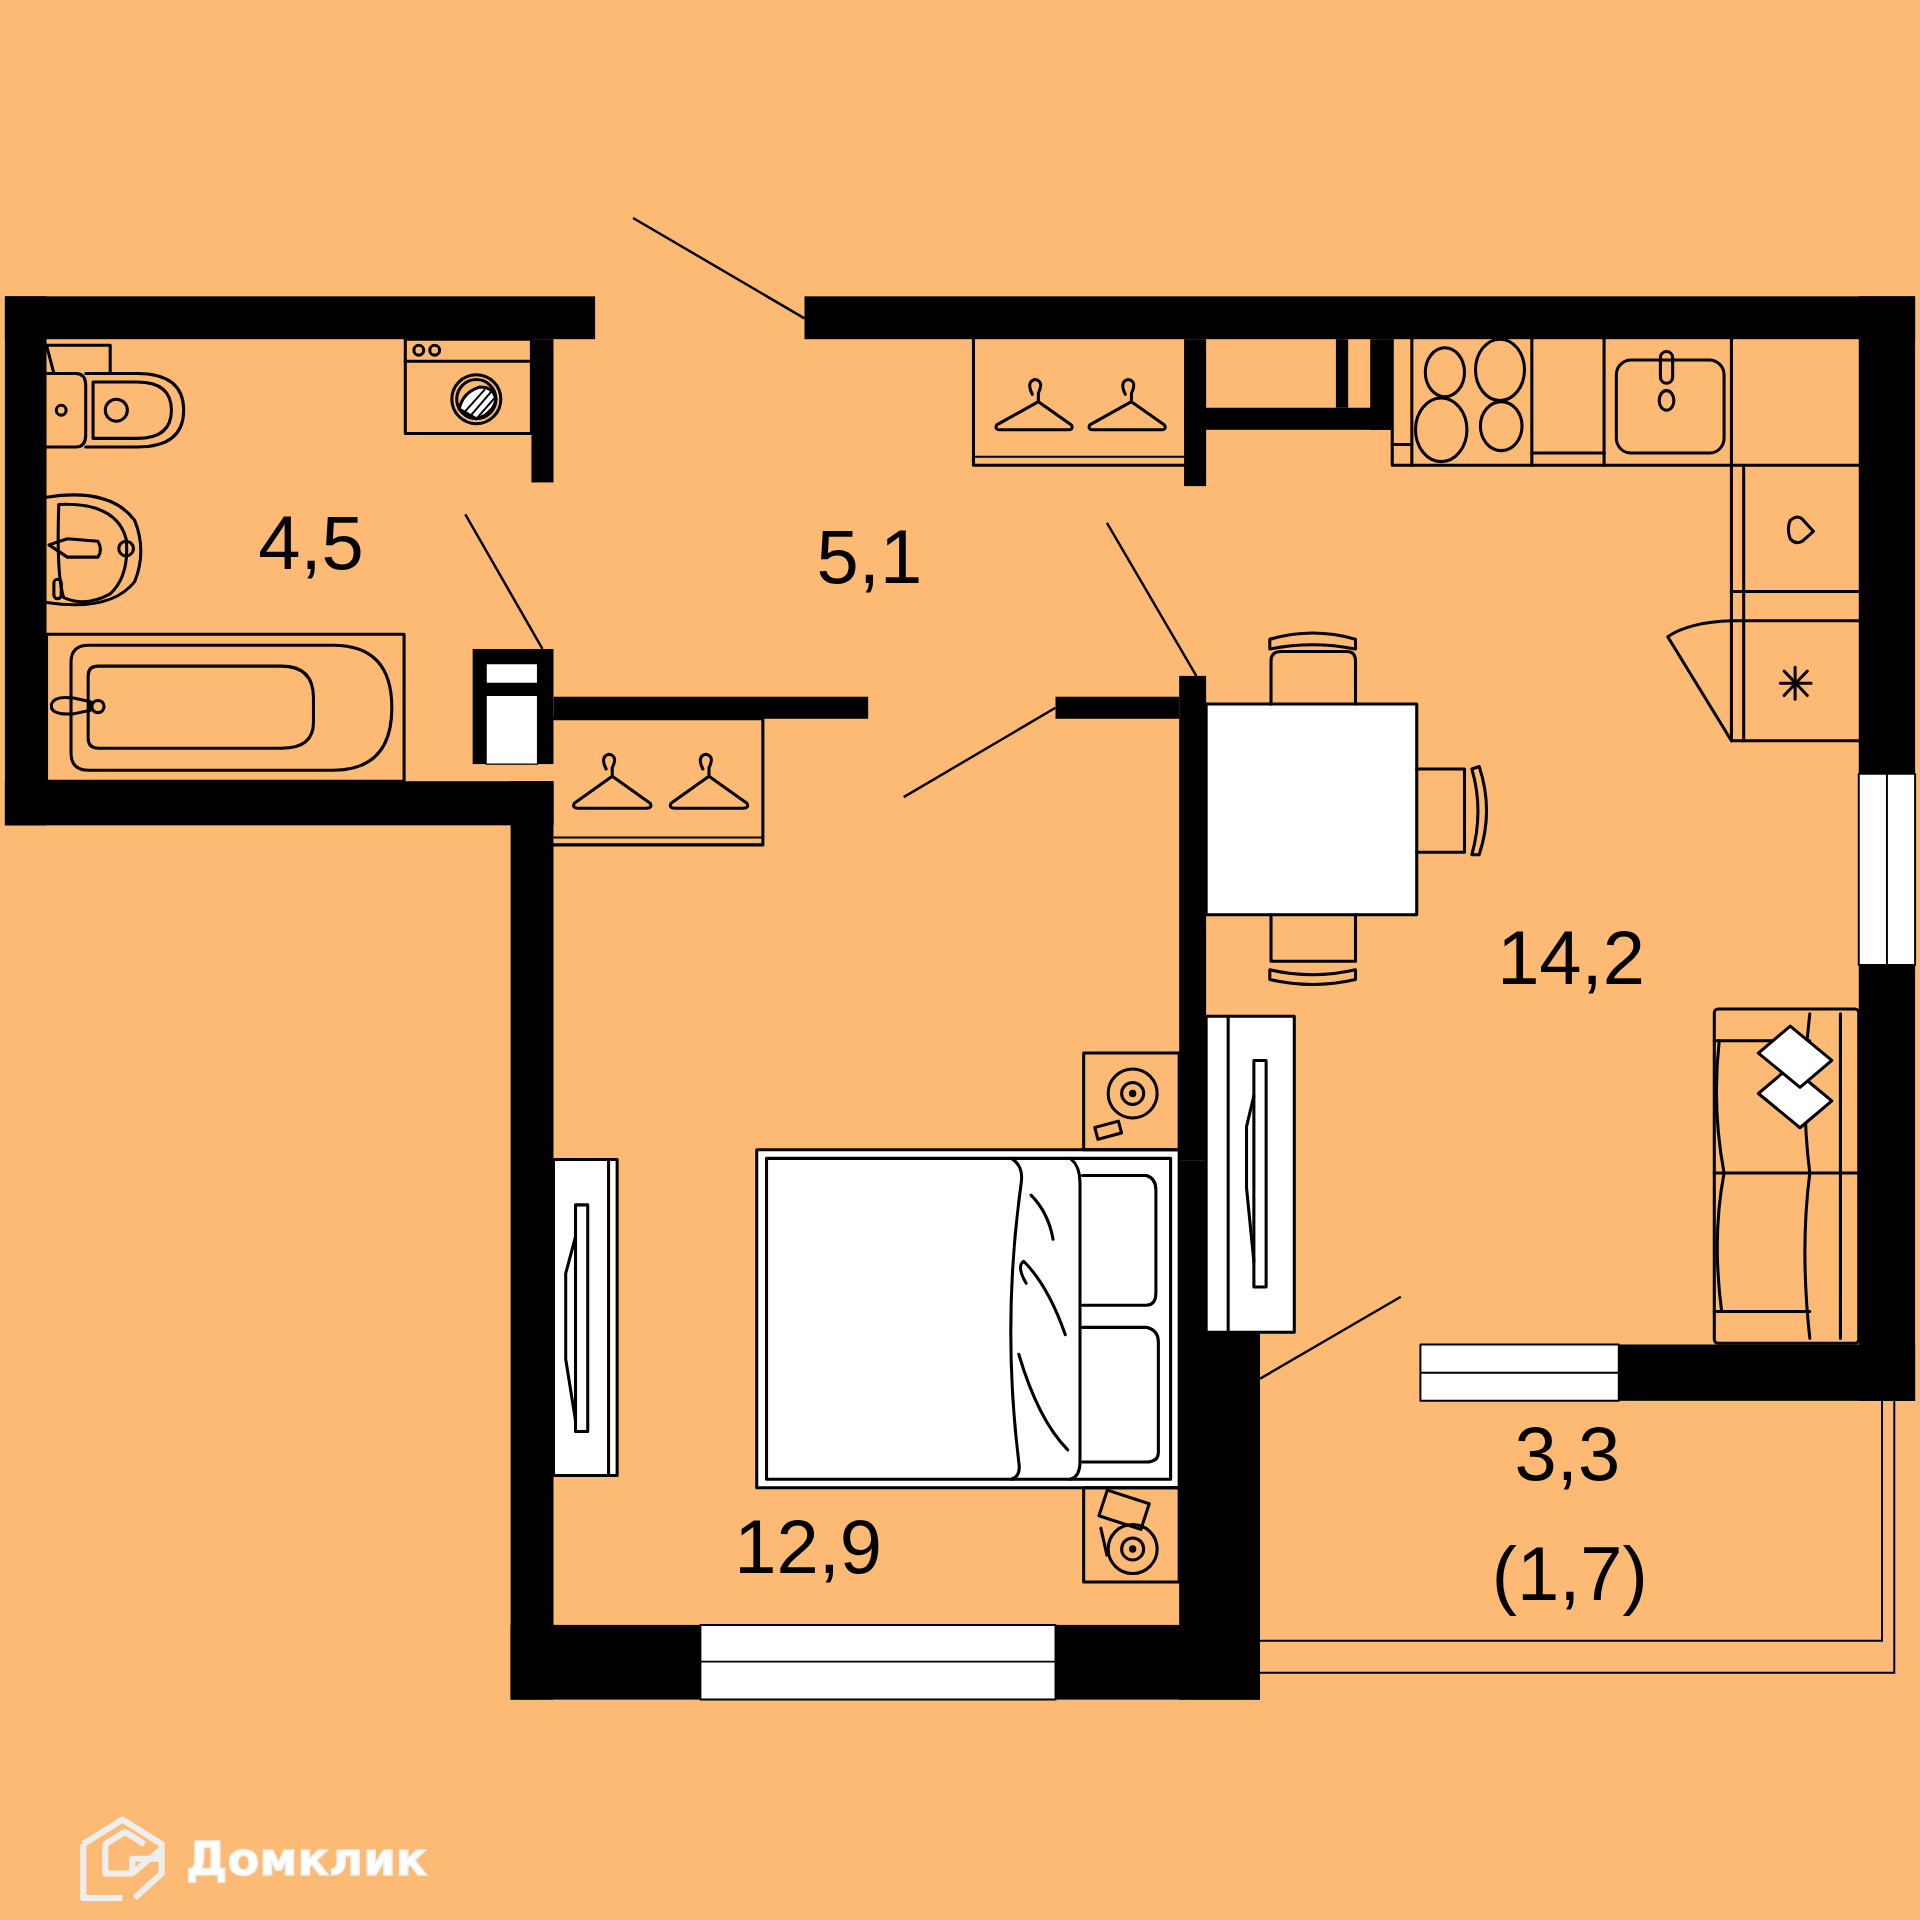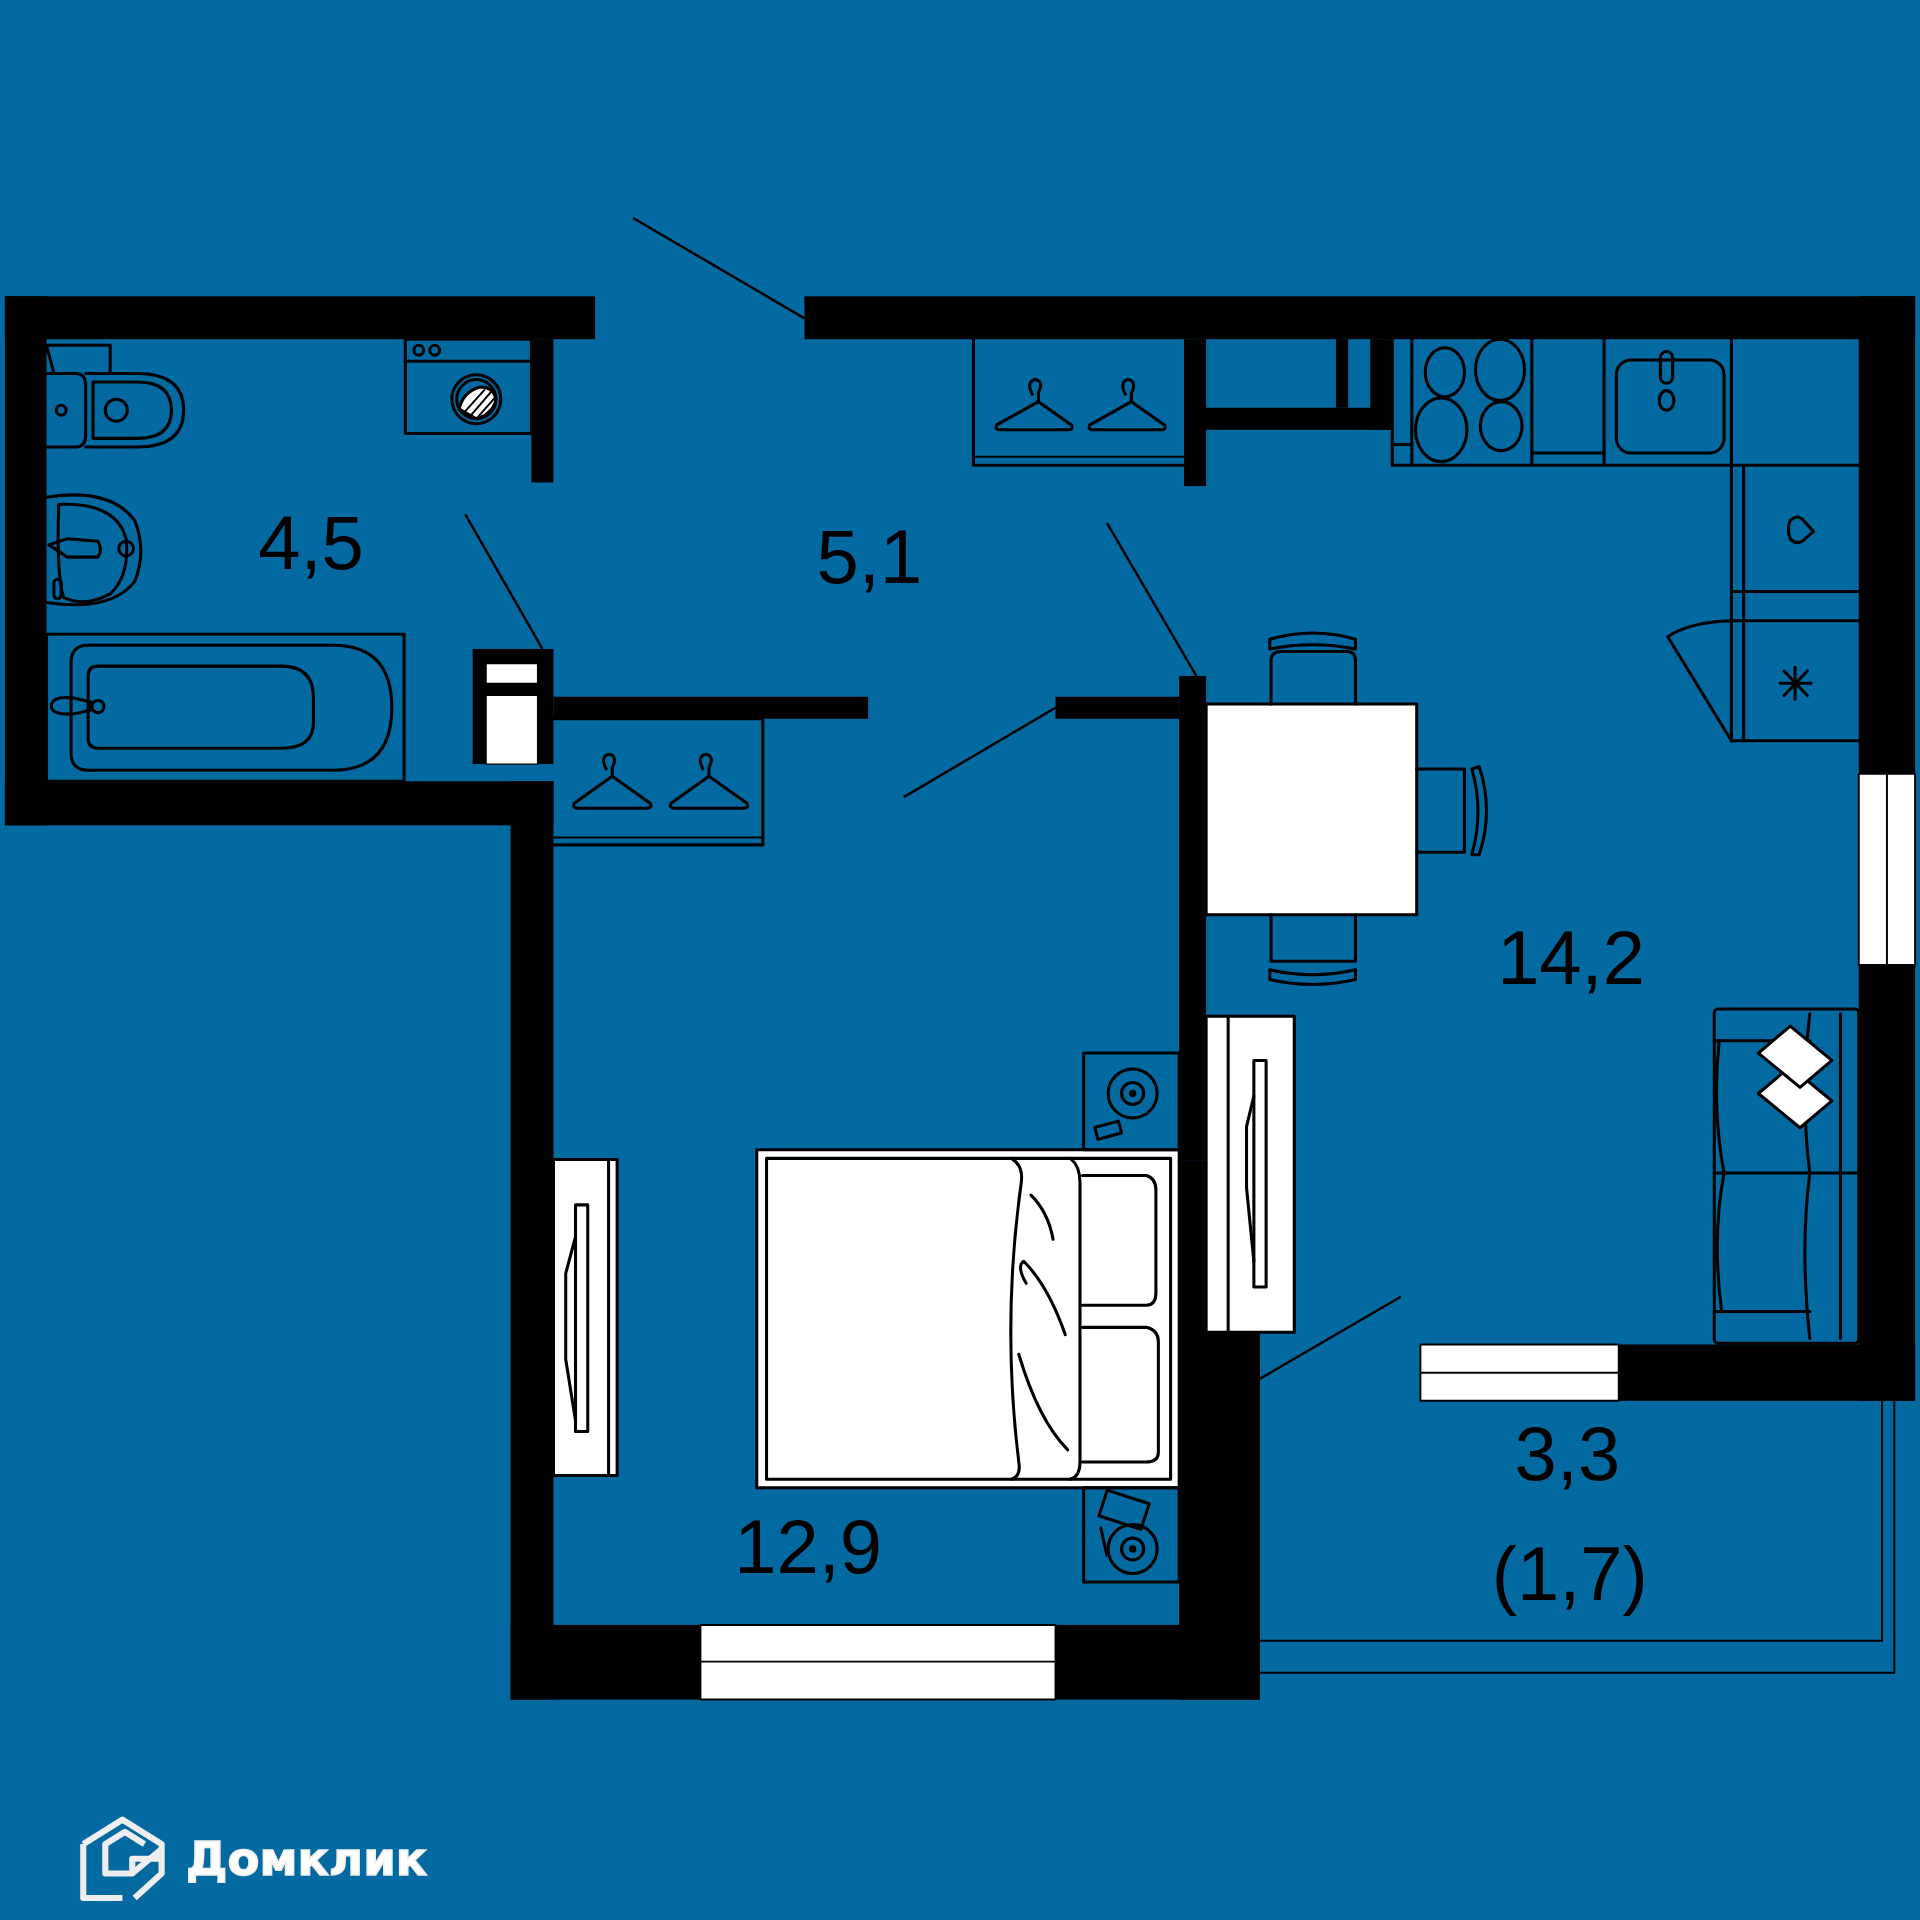--- a/index.html
+++ b/index.html
@@ -1,16 +1,16 @@
 <!DOCTYPE html>
 <html><head>
 <meta charset="utf-8">
 <style>
   html, body { margin: 0; padding: 0; background: #ffffff; }
-  #canvas { width: 1920px; height: 1920px; position: relative; overflow: hidden; background: #0369a1; }
+  #canvas { width: 1920px; height: 1920px; position: relative; overflow: hidden; background: #fdba74; }
   svg { display: block; }
   .wall { fill: #000000; }
   .ln { fill: none; stroke: #000000; stroke-width: 2.5; stroke-linejoin: round; stroke-linecap: round; }
   .lnw { fill: #ffffff; stroke: #000000; stroke-width: 2.5; stroke-linejoin: round; }
   .thin { fill: none; stroke: #000000; stroke-width: 1.6; }
   .door { stroke: #000000; stroke-width: 2; }
   .area-label { font-family: "Liberation Sans", sans-serif; font-size: 62px; fill: #000000; }
   .wm { font-family: "DejaVu Sans", sans-serif; font-weight: bold; font-size: 38px; fill: #ffffff; stroke: #eeeeee; stroke-width: 1.2; }
 </style>
 </head>

